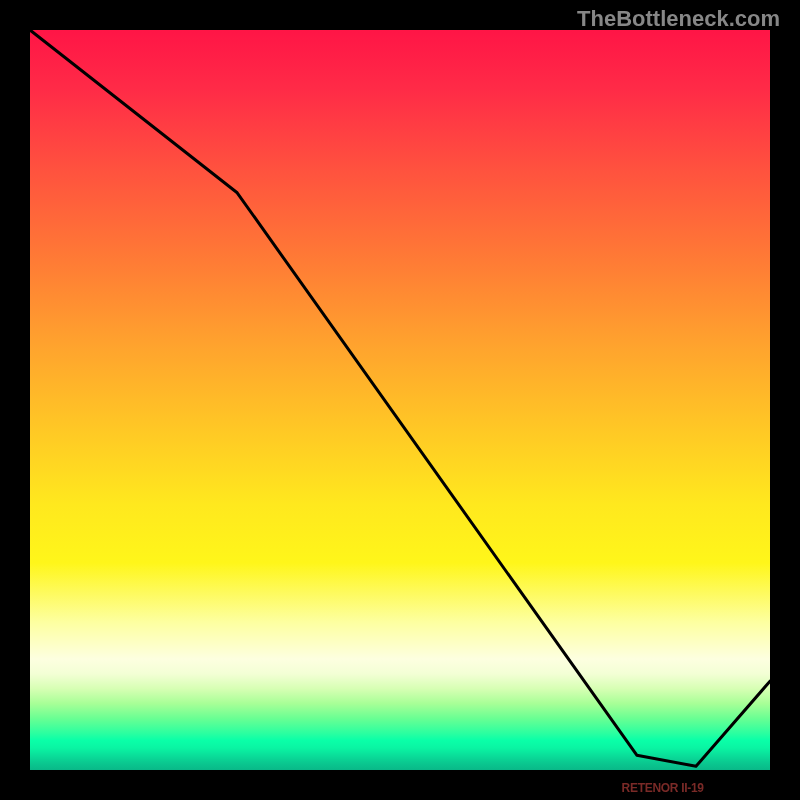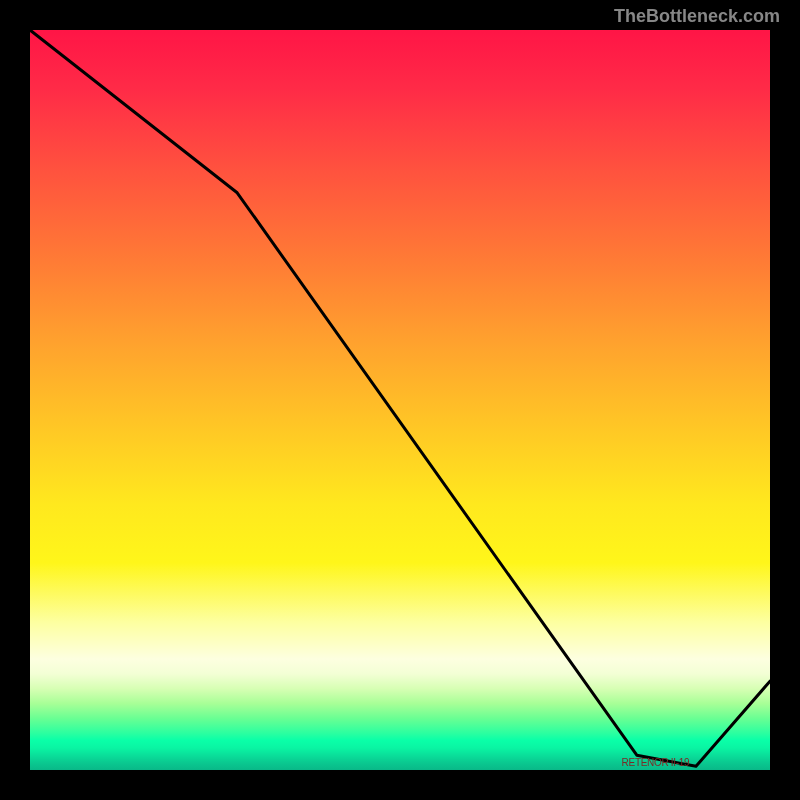--- a/index.html
+++ b/index.html
@@ -9,21 +9,21 @@
     background: #000;
     font-family: Arial, sans-serif;
     position: relative;
     overflow: hidden;
   }
   .watermark {
     position: absolute;
     top: 6px;
     right: 20px;
     color: #878787;
-    font-size: 18px;
+    font-size: 22px;
     font-weight: bold;
     z-index: 10;
   }
   .plot-area {
     position: absolute;
     left: 30px;
     top: 30px;
     width: 740px;
     height: 740px;
     background: linear-gradient(to bottom,
@@ -51,23 +51,24 @@
   }
   .line-layer {
     position: absolute;
     left: 0; top: 0;
     width: 100%; height: 100%;
     pointer-events: none;
   }
   .bar-label {
     position: absolute;
     color: #7a2a27;
-    font-size: 10px;
-    font-weight: normal;
+    font-size: 12px;
+    font-weight: bold;
     letter-spacing: -0.3px;
+    margin-top: 24px;
   }
 </style>
 </head>
 <body>
 
 <div class="watermark">TheBottleneck.com</div>
 
 <div class="plot-area">
   <svg class="line-layer" viewBox="0 0 740 740" preserveAspectRatio="none">
     <path id="chart-path" d="M0.0 0.0 L207.2 162.8 L606.8 725.2 L666.0 736.3 L740.0 651.2" stroke="#000" stroke-width="3" fill="none" stroke-linejoin="round" stroke-linecap="round"></path>

